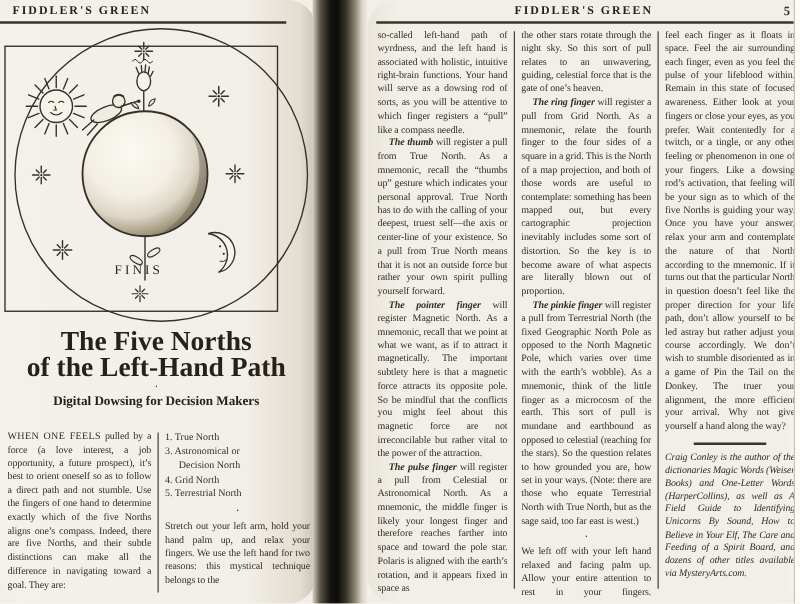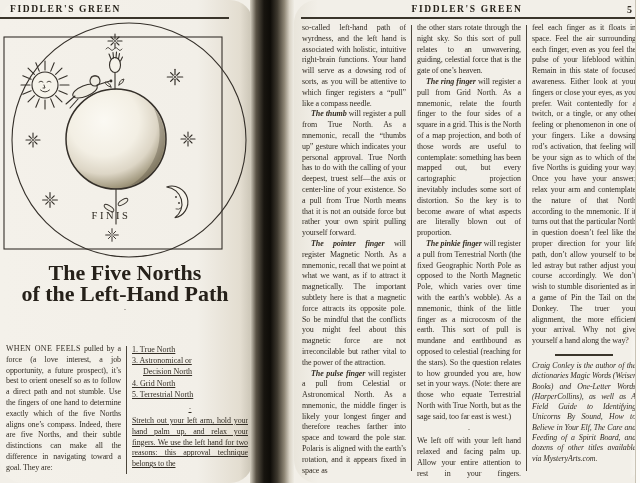--- a/index.html
+++ b/index.html
@@ -34,21 +34,21 @@
   .bodytxt{font-size:8px;line-height:10.8px;text-align:justify;letter-spacing:-0.1px;}
   .lead{font-weight:bold;font-style:italic;}
   .p-cont{margin:0;}
   .p-ind{margin:0;text-indent:9px;}
   .caps-lead{letter-spacing:0.3px;}
   .dot-row{text-align:center;font-size:9px;line-height:9px;margin:3px 0 2px 0;}
   
   #left-cols{position:absolute;left:6px;top:344px;width:242px;height:136px;display:flex;overflow:hidden;justify-content:center;}
   #left-col-1{width:115px;overflow:hidden;}
   #left-col-rule{width:1px;background:#4a443a;margin:2px 5px 6px 5px;}
-  #left-col-2{flex:1;overflow:hidden;text-decoration:underline;}
+  #left-col-2{flex:1;overflow:hidden;}
   .list-line{font-size:8px;line-height:11.2px;white-space:nowrap;}
   .list-wrap{padding-left:11px;}
   #left-col-2 .dot-row{margin:4px 0 3px 0;}
   
   #right-cols{position:absolute;left:8px;right:4px;top:23px;bottom:2px;display:flex;overflow:hidden;}
   .rcol{flex:1;overflow:hidden;}
   .rcol-rule{width:1px;background:#4a443a;margin:2px 5px 10px 5px;}
   #bio-rule{width:58px;height:2px;background:#3a352b;margin:7px auto 5px auto;}
   #author-bio{font-style:italic;font-size:7.9px;line-height:10.3px;text-align:justify;letter-spacing:-0.1px;}
 </style>
@@ -159,36 +159,37 @@
           <path d="M176 188 q3 1 5 -1" stroke-width="0.8"></path>
         </g>
       </svg>
     </figure>
 
     <h1 id="title" style="margin:0">
       <div>The Five Norths</div>
       <div>of the Left-Hand Path</div>
     </h1>
     <div id="ornament-1">·</div>
+    <h2 id="subtitle" style="margin:0">Digital Dowsing for Decision Makers</h2>
 
     <div id="left-cols">
       <div id="left-col-1" class="bodytxt">
         <p class="p-cont">
           <span class="caps-lead">WHEN ONE FEELS</span><span> pulled by a force (a love interest, a job opportunity, a future prospect), it’s best to orient oneself so as to follow a direct path and not stumble. Use the fingers of one hand to determine exactly which of the five Norths aligns one’s compass. Indeed, there are five Norths, and their subtle distinctions can make all the difference in navigating toward a goal. They are:</span>
         </p>
       </div>
       <div id="left-col-rule"></div>
       <div id="left-col-2">
         <div class="list-line">1. True North</div>
         <div class="list-line">3. Astronomical or</div>
         <div class="list-line list-wrap">Decision North</div>
         <div class="list-line">4. Grid North</div>
         <div class="list-line">5. Terrestrial North</div>
         <div class="dot-row">·</div>
-        <p class="p-cont bodytxt">Stretch out your left arm, hold your hand palm up, and relax your fingers. We use the left hand for two reasons: this approval technique belongs to the</p>
+        <p class="p-cont bodytxt">Stretch out your left arm, hold your hand palm up, and relax your fingers. We use the left hand for two reasons: this mystical technique belongs to the</p>
       </div>
     </div>
   </section>
 
   <div id="gutter"></div>
 
   <section class="page" id="right-page">
     <div id="right-runhead" class="runhead">FIDDLER'S GREEN</div>
     <div id="right-pagenum">5</div>
     <div id="right-head-rule" class="head-rule"></div>

